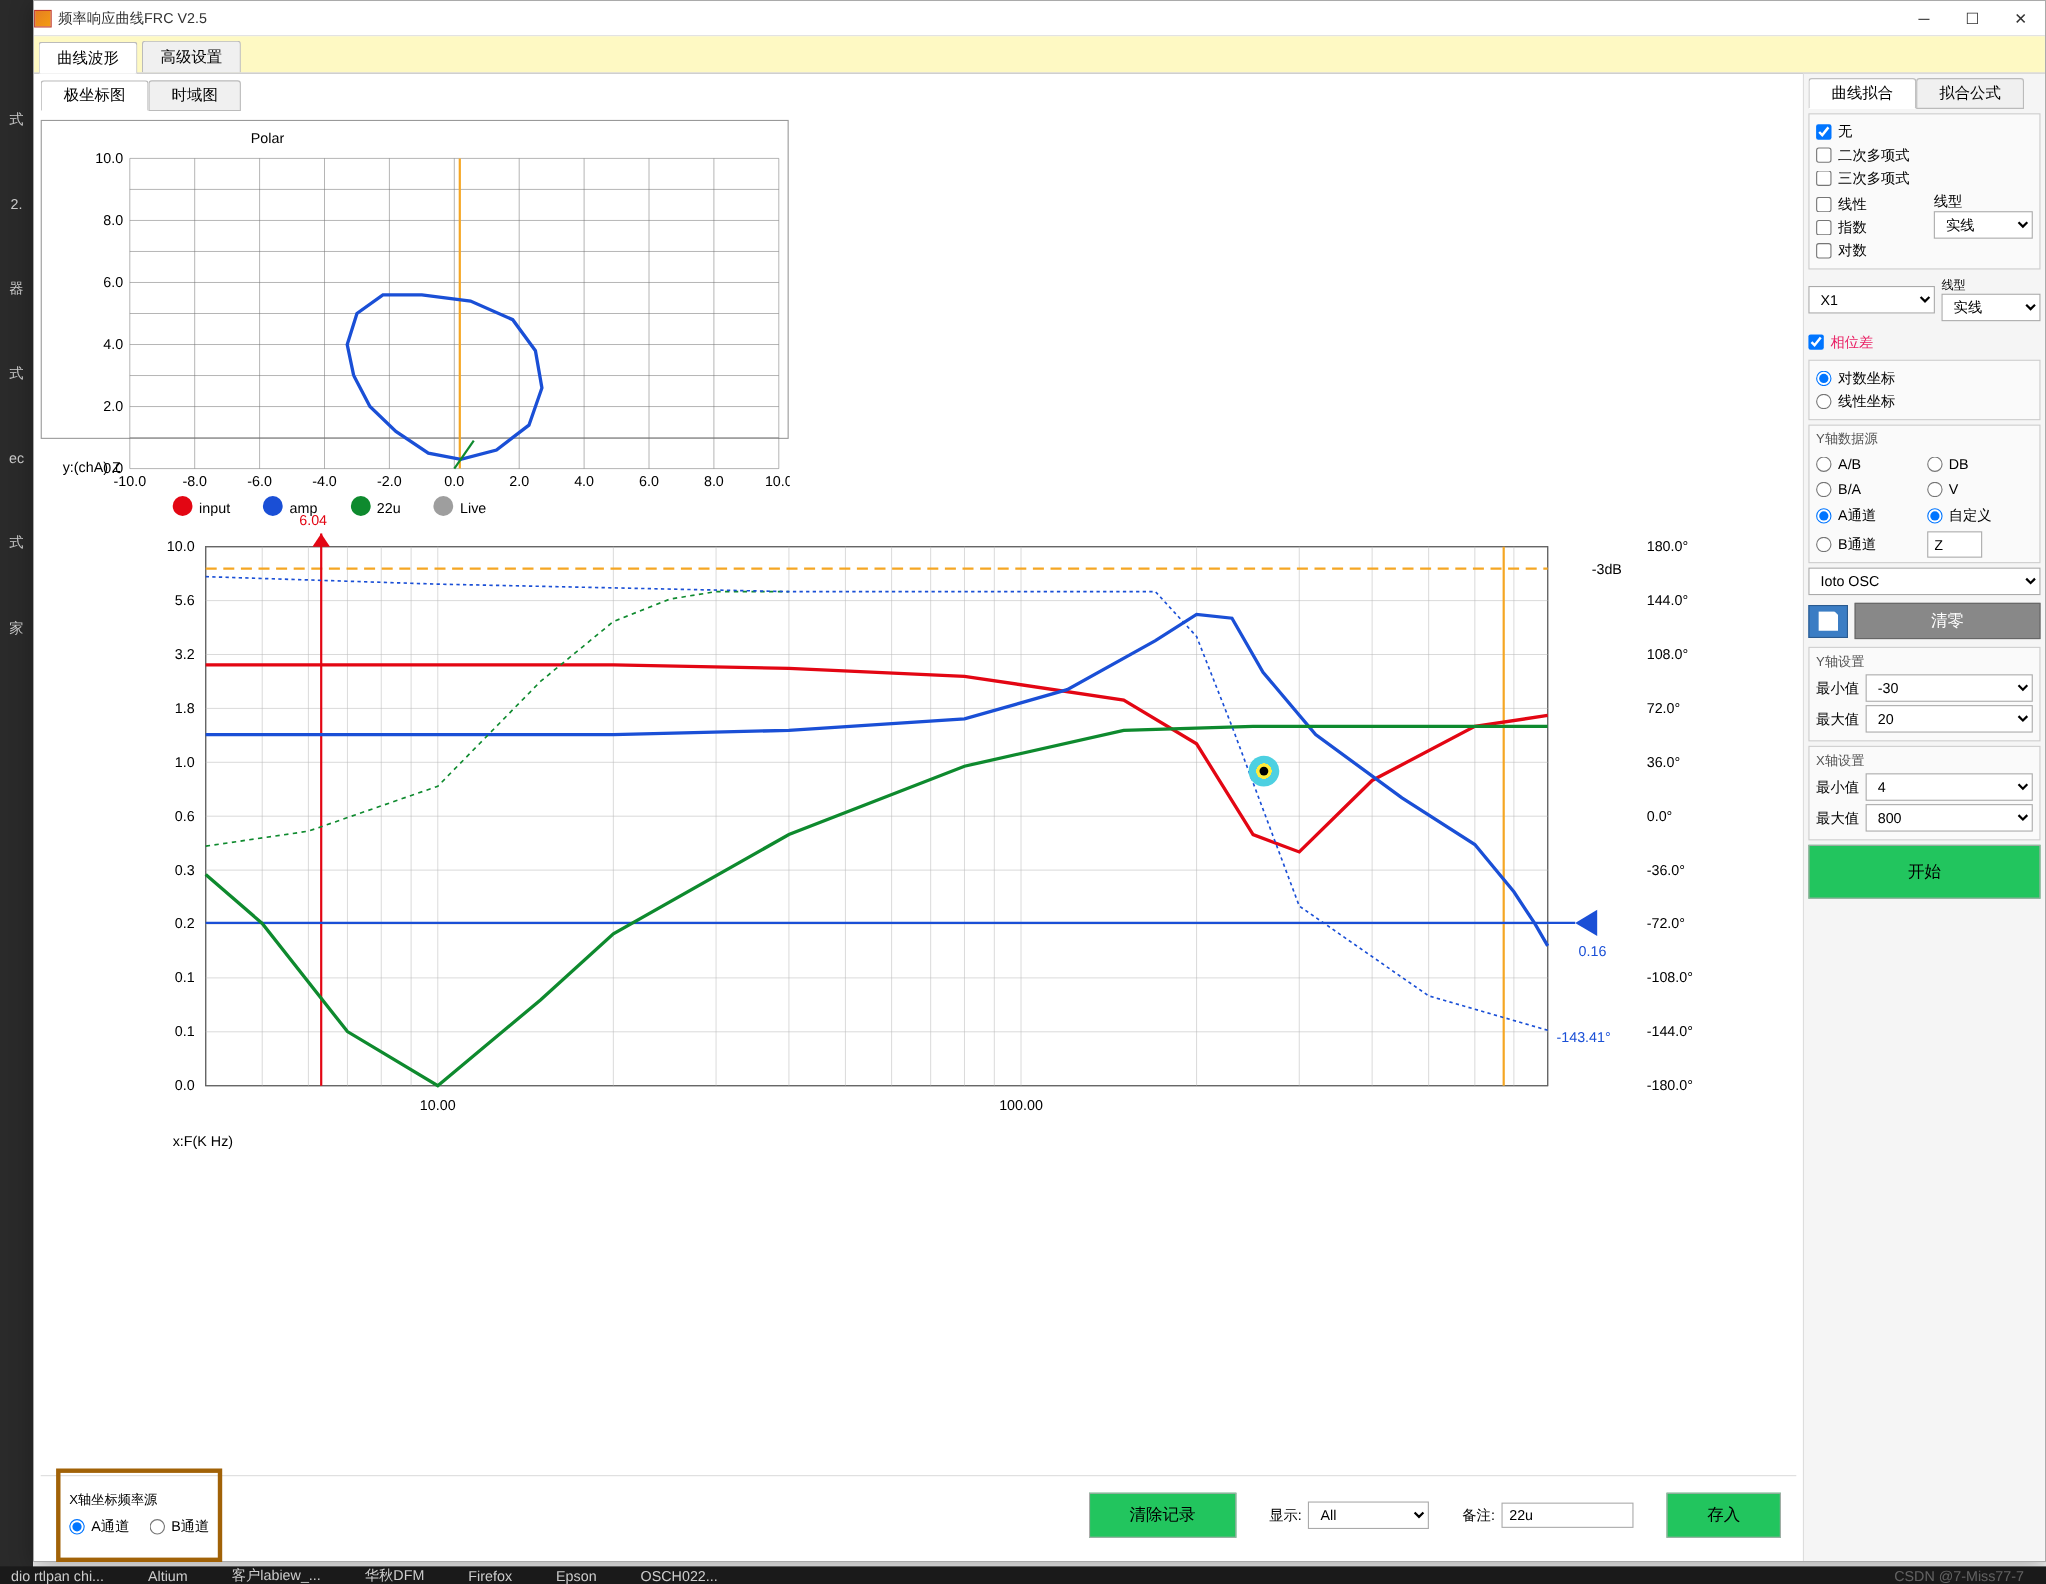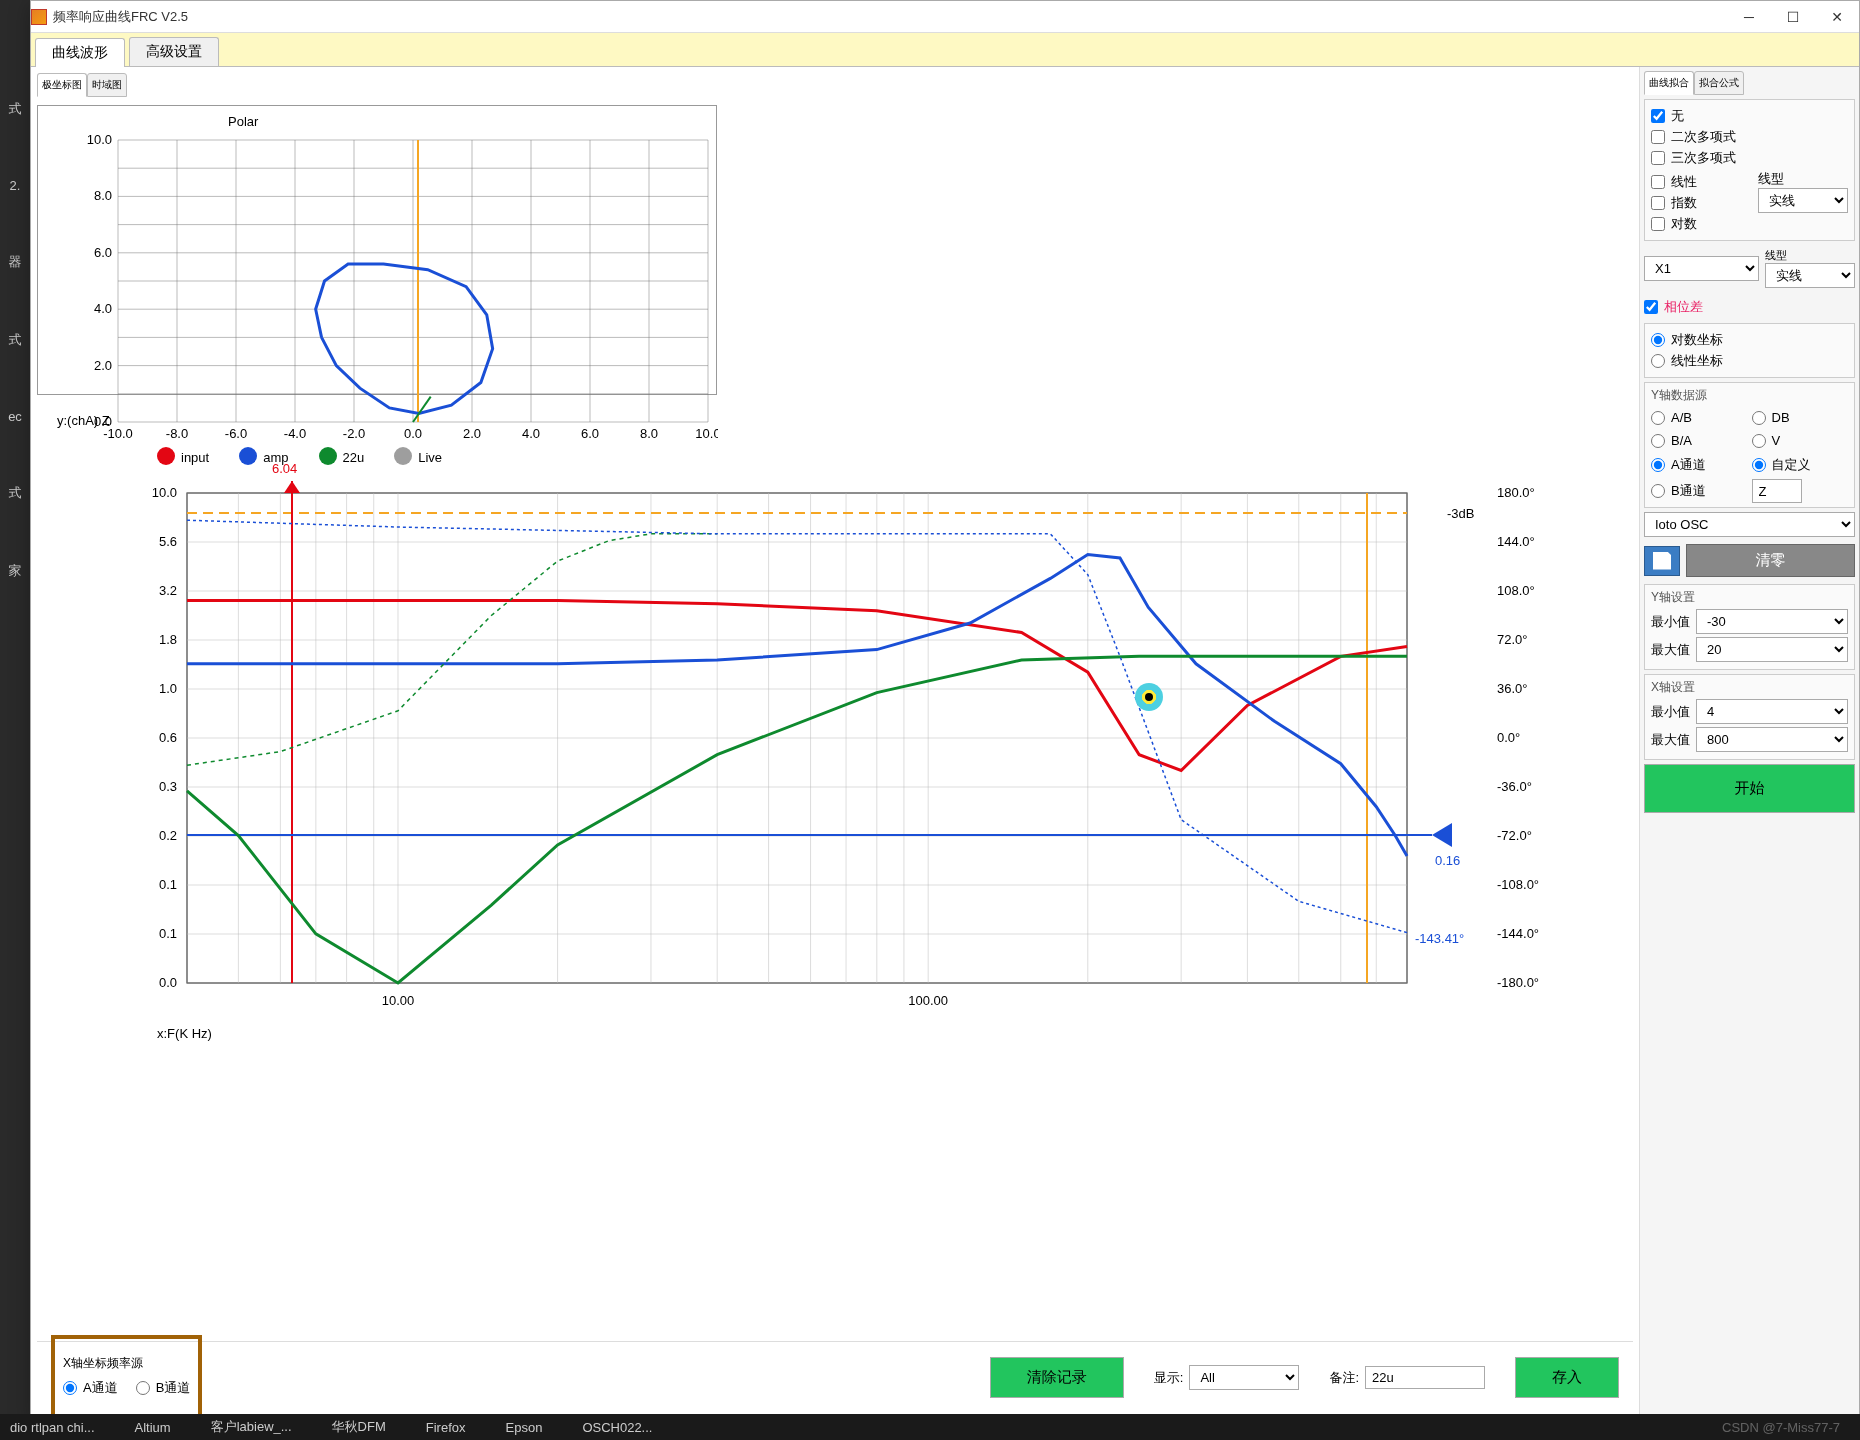--- a/index.html
+++ b/index.html
@@ -1,33 +1,33 @@
 <!DOCTYPE html>
 <html><head>
 <meta charset="utf-8">
 <style>
 * { box-sizing: border-box; margin: 0; padding: 0; font-family: "Microsoft YaHei", Arial, sans-serif; font-size: 13px; }
 body { background: #f0f0f0; width: 1860px; height: 1440px; overflow: hidden; position: relative; }
 .window { position: absolute; left: 30px; top: 0; width: 1830px; height: 1420px; background: #f9f9f9; border: 1px solid #aaa; box-shadow: 0 4px 20px rgba(0,0,0,0.3); display: flex; flex-direction: column; }
 .side-strip { position: absolute; left: 0; top: 0; width: 30px; height: 1440px; background: #2a2a2a; color: #ccc; font-size: 11px; padding-top: 40px; }
 .side-strip div { margin: 60px 0; text-align: center; }
-.taskbar { position: absolute; left: 0; bottom: 0; height: 26px; width: 1860px; background: #1a1a1a; color: #ccc; font-size: 11px; display: flex; align-items: center; gap: 40px; padding-left: 10px; }
+.taskbar { position: absolute; left: 0; bottom: 0; height: 16px; width: 1860px; background: #1a1a1a; color: #ccc; font-size: 11px; display: flex; align-items: center; gap: 40px; padding-left: 10px; }
 .titlebar { height: 32px; background: #fff; border-bottom: 1px solid #ddd; display: flex; align-items: center; padding: 0 0; gap: 6px; }
 .titlebar .icon { width: 16px; height: 16px; background: linear-gradient(135deg,#e67e22,#f39c12); border: 1px solid #c0392b; }
 .titlebar .title { flex: 1; color: #333; }
 .winbtns { display: flex; gap: 0; }
 .winbtn { width: 44px; height: 26px; display: flex; align-items: center; justify-content: center; color: #333; font-size: 14px; }
 .main-tabs { display: flex; background: #fef9c3; padding: 4px 4px 0 4px; gap: 4px; text-align: center; }
 .main-tab { padding: 5px 16px; border: 1px solid #bbb; border-bottom: none; background: #f0f0f0; border-radius: 3px 3px 0 0; font-size: 14px; }
 .main-tab.active { background: #fff; position: relative; top: 1px; }
 .content { flex: 1; display: flex; background: #fff; border-top: 1px solid #bbb; }
 .left-area { flex: 1; display: flex; flex-direction: column; padding: 6px; gap: 8px; min-width: 0; }
 .right-panel { width: 220px; background: #f5f5f5; border-left: 1px solid #ddd; padding: 4px; display: flex; flex-direction: column; gap: 4px; font-size: 13px; }
 .sub-tabs { display: flex; gap: 0; }
-.sub-tab { padding: 4px 4px; border: 1px solid #bbb; background: #f0f0f0; border-radius: 3px 3px 0 0; font-size: 10px; }
+.sub-tab { padding: 4px 20px; border: 1px solid #bbb; background: #f0f0f0; border-radius: 3px 3px 0 0; font-size: 14px; }
 .sub-tab.active { background: #fff; border-bottom: 1px solid #fff; }
 .polar-box { width: 680px; height: 290px; border: 1px solid #999; background: #fff; position: relative; }
 .polar-box svg { position: absolute; left: 0; top: 0; }
 .main-chart-wrap { flex: 1; position: relative; min-height: 0; }
 .main-chart-wrap svg { position: absolute; left: 0; top: 0; }
 .legend { display: flex; gap: 30px; position: absolute; left: 120px; top: 44px; font-size: 14px; align-items: center; }
 .legend-item { display: flex; align-items: flex-end; gap: 6px; }
 .legend-dot { width: 18px; height: 18px; border-radius: 50%; }
 .bottom-bar { height: 72px; background: #fff; border-top: 1px solid #ddd; display: flex; align-items: center; padding: 0 14px; gap: 30px; }
 .freq-src { border: 4px solid #a16207; padding: 16px 8px; }

